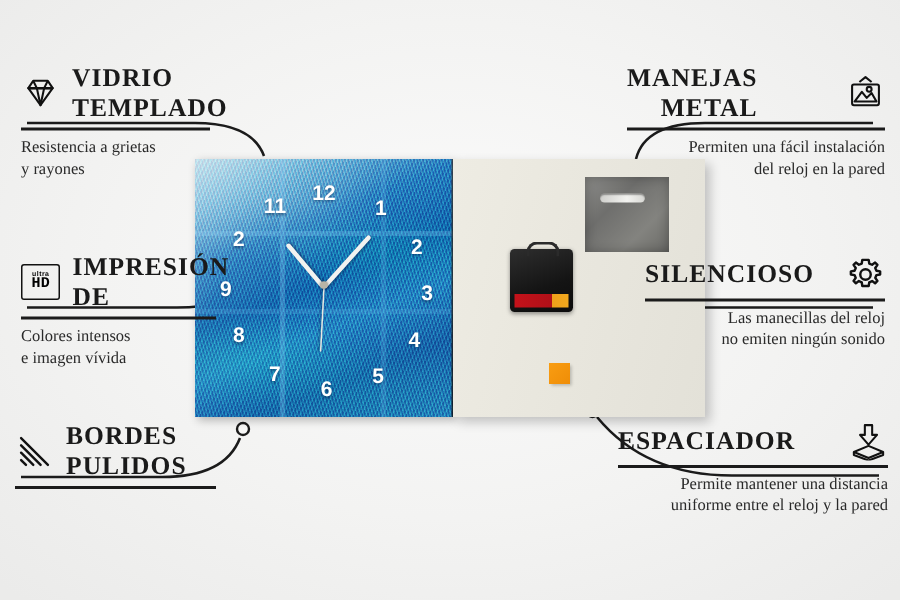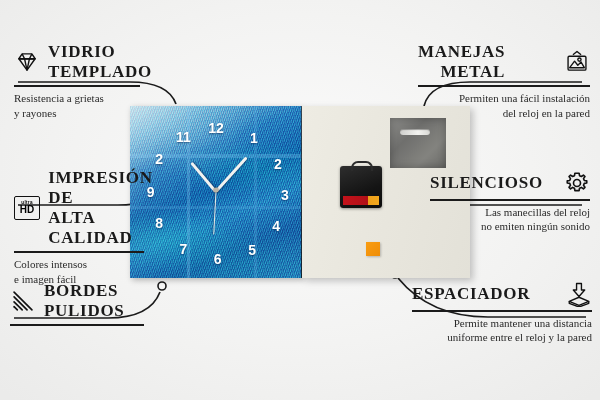--- a/index.html
+++ b/index.html
@@ -86,21 +86,21 @@
   .right .co-head{justify-content:space-between;}
   .right .co-title{text-align:right;}
   .right .co-desc{text-align:right;}
   .ico{width:26px;height:26px;flex:0 0 26px;display:block;}
   svg.connector{position:absolute;left:0;top:0;width:600px;height:400px;
     pointer-events:none;}
   .hdbox{width:26px;height:22px;border:1.8px solid #111;border-radius:2px;
     display:flex;flex-direction:column;align-items:center;justify-content:center;
     font-family:"Liberation Sans",sans-serif;line-height:1;}
   .hd-u{font-size:4.6px;font-weight:700;letter-spacing:.3px;}
-  .hd-m{font-size:10px;font-weight:700;letter-spacing:.2px;}
+  .hd-m{font-size:10px;font-weight:700;letter-spacing:.2px;font-family:Liberation Mono, monospace;}
 </style>
 </head>
 <body>
 
 <div id="stage">
 
   <svg class="connector" viewBox="0 0 600 400">
     <g fill="none" stroke="#1b1b1b" stroke-width="1.7">
       <path d="M18 82 L130 82 Q168 82 176 104"></path>
       <path d="M18 205 L118 205 Q152 205 161 192"></path>
@@ -185,27 +185,26 @@
   </div>
 
   <div class="callout left" style="left:14px;top:168px;width:160px">
     <div class="co-head">
       <div class="hdbox">
         <span class="hd-u">ultra</span>
         <span class="hd-m">HD</span>
       </div>
       <div class="co-title">
         <div>IMPRESIÓN DE</div>
-        <div>ALTA CALIDAD</div>
       </div>
     </div>
     <div class="rule" style="width:130px"></div>
     <div class="co-desc">
       <div>Colores intensos</div>
-      <div>e imagen fácil</div>
+      <div>e imagen vívida</div>
     </div>
   </div>
 
   <div class="callout left" style="left:10px;top:281px;width:160px">
     <div class="co-head">
       <svg class="ico" viewBox="0 0 32 32">
         <g stroke="#111" stroke-width="2" stroke-linecap="round">
           <line x1="5" y1="5" x2="27" y2="27"></line>
           <line x1="5" y1="11" x2="21" y2="27"></line>
           <line x1="5" y1="17" x2="15" y2="27"></line>

